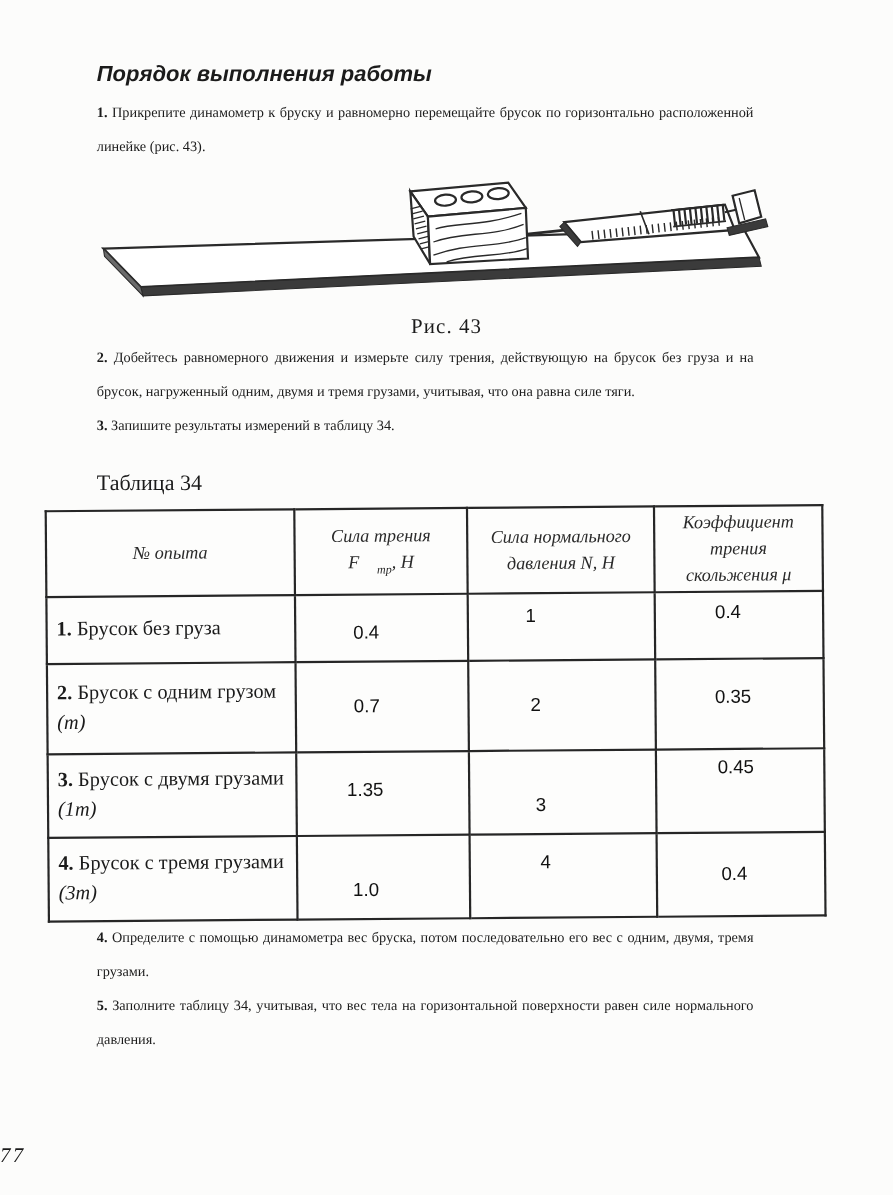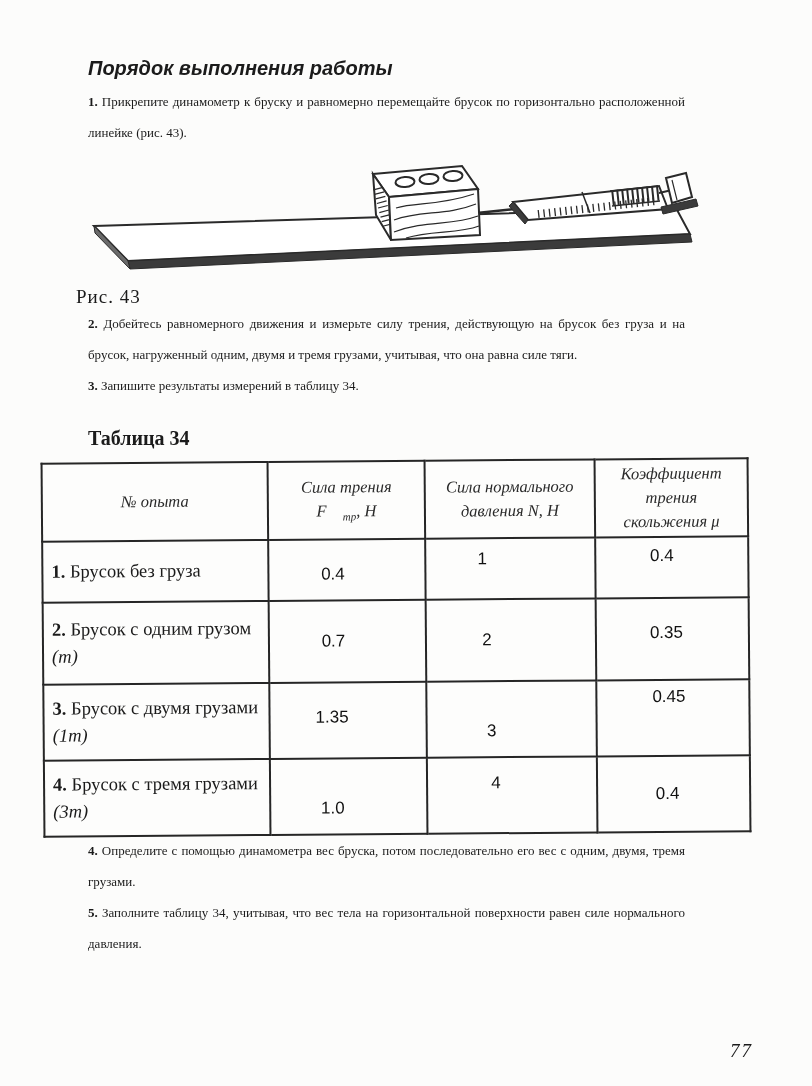--- a/index.html
+++ b/index.html
@@ -22,25 +22,25 @@
     margin:0 68px 0 88px;
     font-size:13px;line-height:31px;
     text-align:justify;
   }
   p.step .num{font-weight:bold;}
   .after-fig{margin-top:10px;}
   .after-table{margin-top:24px;}
 
   figure{margin:10px 0 0 76px;padding:0;width:660px;}
   figcaption{
-    font-size:19px;margin-top:4px;letter-spacing:1px;
+    text-align:center;font-size:19px;margin-top:4px;letter-spacing:1px;
   }
 
   .table-title{
-    font-size:20px;font-weight:bold;
+    font-size:20px;font-weight:normal;
     margin:26px 0 10px 88px;
   }
   table.results{
     border-collapse:collapse;
     margin-left:42px;
     width:706px;
     transform:rotate(-0.45deg);
     table-layout:fixed;
   }
   table.results th, table.results td{
@@ -67,21 +67,21 @@
     font-size:17px;text-align:center;vertical-align:middle;color:#111;
   }
   tr.r1 td{height:55px;}
   tr.r2 td{height:76px;}
   tr.r3 td{height:70px;}
   tr.r4 td{height:70px;}
   .vs{display:inline-block;}
 
   .page-number{
     position:absolute;left:0;bottom:24px;width:100%;
-    text-align:right;font-style:italic;font-size:19px;letter-spacing:2px;
+    text-align:left;font-style:italic;font-size:19px;letter-spacing:2px;
   }
 </style>
 </head>
 <body>
 
 <div class="page">
 
   <h2 class="heading">Порядок выполнения работы</h2>
 
   <p class="step">

